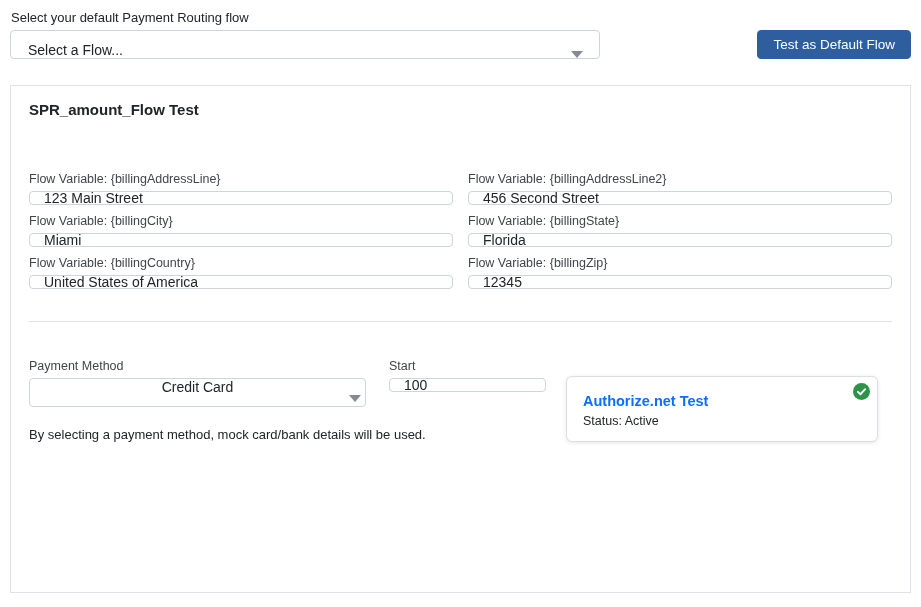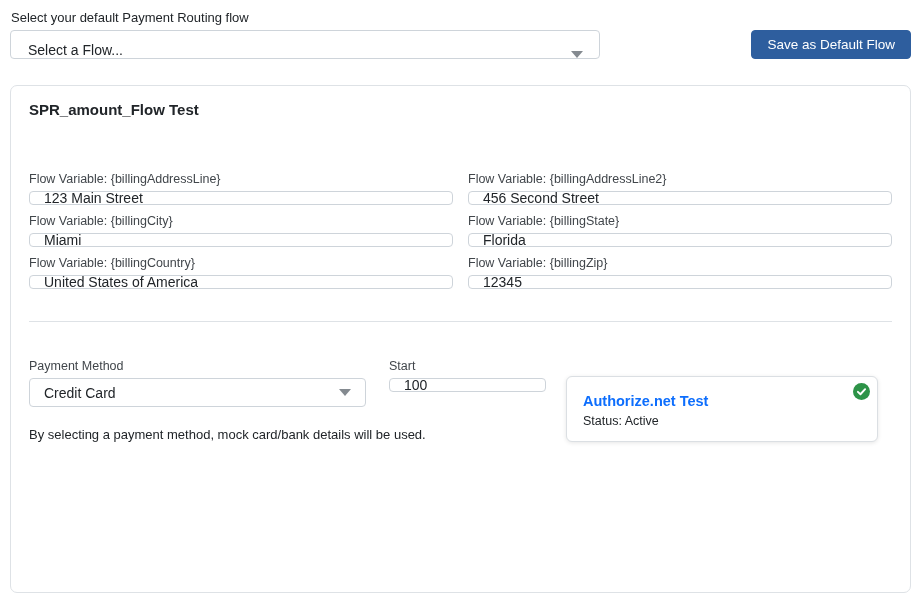--- a/index.html
+++ b/index.html
@@ -25,41 +25,41 @@
     cursor:pointer;background:#fff;
   }
   .caret{width:0;height:0;border-left:6px solid transparent;border-right:6px solid transparent;
     border-top:7px solid #848a90;margin-left:auto;}
   .save-btn{
     margin-left:auto;height:29px;padding:0 15px;border:1px solid var(--primary-button-bg);
     background:var(--primary-button-bg);color:#fff;border-radius:4px;font-size:13.5px;
     font-family:inherit;cursor:pointer;line-height:27px;
   }
   .panel{
-    margin:26px 10px 0;height:508px;border:1px solid var(--panel-border);border-radius:7px;
+    margin:26px 10px 0;height:508px;border:1px solid var(--panel-border);border-radius:0;
     position:relative;background:#fff;
   }
   .panel-body{padding:15px 18px 0;}
   .panel-title{font-size:15px;font-weight:700;line-height:18px;margin:0;color:#212529;}
   .grid{display:grid;grid-template-columns:1fr 1fr;column-gap:15px;margin-top:53px;}
   .fgroup{margin-bottom:9px;}
   .flabel{display:block;font-size:12.5px;line-height:15px;color:#41464b;margin-bottom:4px;}
   .finput{
     display:block;width:100%;height:14px;border:1px solid var(--input-border);border-radius:4px;
     padding:0 12px 0 14px;font-size:14px;color:#212529;font-family:inherit;background:#fff;outline:none;
   }
   .divider{border:0;border-top:1px solid var(--panel-border);margin:23px 0 0;}
   .payment-row{display:flex;align-items:flex-start;margin-top:37px;}
   .payment-left{flex:1;}
   .pm-amount{display:flex;}
   .pm-group{width:337px;}
   .amount-group{width:157px;margin-left:23px;}
   .pm-select{
     height:29px;border:1px solid var(--input-border);border-radius:4px;background:#fff;
-    display:flex;align-items:center;padding:0 14px;font-size:14px;color:#212529;cursor:pointer;
+    display:flex;align-items:center;padding:0 4px;font-size:14px;color:#212529;cursor:pointer;flex-direction:column;
   }
   .note{font-size:13px;line-height:15px;color:#212529;margin-top:20px;}
   .gateway{
     width:312px;height:66px;margin:17px 14px 0 auto;position:relative;background:#fff;
     border:1px solid #dbdfe3;border-radius:6px;box-shadow:0 1px 4px rgba(0,0,0,.10);
     padding:17px 16px 0;cursor:pointer;
   }
   .gateway-name{color:var(--link-blue);font-weight:700;font-size:14.5px;line-height:15px;}
   .gateway-status{font-size:12.5px;line-height:13px;margin-top:6px;color:#212529;}
   .check{position:absolute;top:6px;right:7px;width:17px;height:17px;}
@@ -72,21 +72,21 @@
 </head>
 <body>
 
 <div class="top">
   <div class="top-label">Select your default Payment Routing flow</div>
   <div class="top-row">
     <div class="flow-select">
       <span>Select a Flow...</span>
       <span class="caret"></span>
     </div>
-    <button class="save-btn">Save as Default Flow</button>
+    <button class="save-btn">Test as Default Flow</button>
   </div>
 </div>
 
 <div class="panel">
   <div class="panel-body">
     <h2 class="panel-title">SPR_amount_Flow Test</h2>
 
     <div class="grid">
       <div class="fgroup">
         <span class="flabel">Flow Variable: {billingAddressLine}</span>

